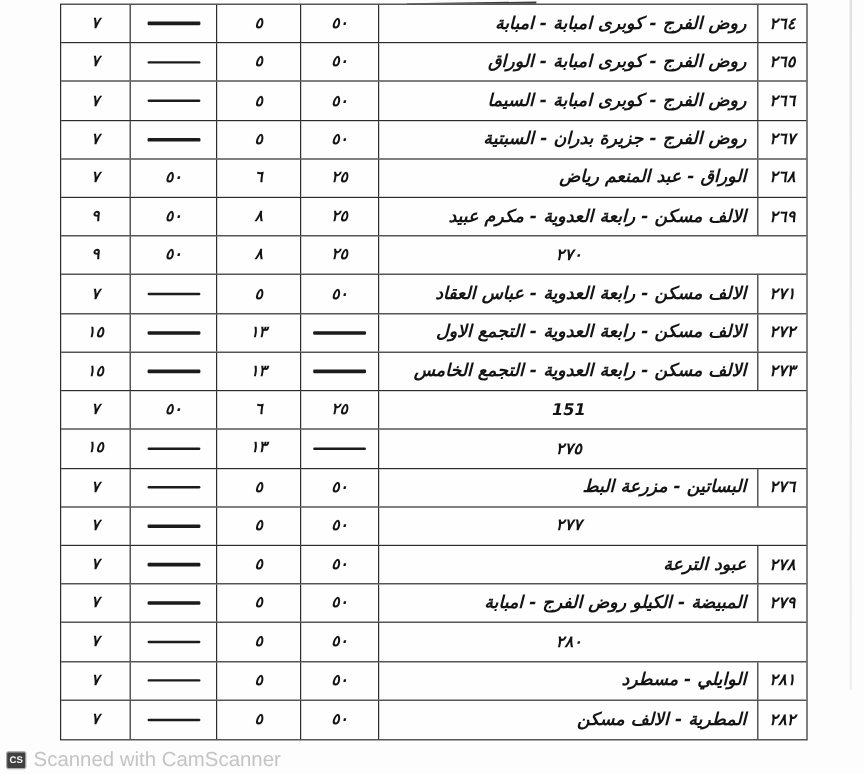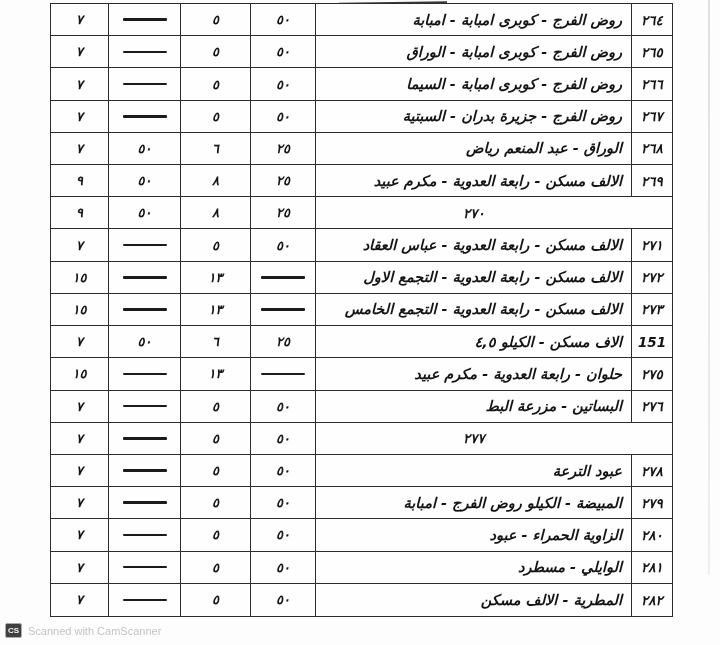--- a/index.html
+++ b/index.html
@@ -67,21 +67,21 @@
     width:15px;height:13px;
     background:#404040;border:1px solid #ababab;border-radius:2px;
     color:#f6f6f6;
     font-family:"Liberation Sans",sans-serif;
     font-weight:bold;font-size:8px;line-height:13px;text-align:center;
     display:inline-block;
   }
   .wm-text{
     color:#c4c4c4;
     font-family:"Liberation Sans",sans-serif;
-    font-size:11px;
+    font-size:17px;
   }
 </style>
 </head>
 <body>
 
 <div class="page">
   <div class="top-partial-line"></div>
   <div class="page-edge"></div>
 
   <div class="fare-table" id="fare-table">
@@ -190,34 +190,32 @@
         </div>
     <div class="cell c-name" dir="rtl">الالف مسكن - رابعة العدوية - التجمع الخامس</div>
     <div class="cell c-no">٢٧٣</div>
   </div>
 
   <div class="row">
     <div class="cell c-a">٧</div>
     <div class="cell c-b">٥٠</div>
     <div class="cell c-c">٦</div>
     <div class="cell c-d">٢٥</div>
-    <div class="cell c-name" dir="rtl">الاف مسكن - الكيلو ٤,٥</div>
     <div class="cell c-no">151</div>
   </div>
 
   <div class="row">
     <div class="cell c-a">١٥</div>
     <div class="cell c-b">
           <span class="dash"></span>
         </div>
     <div class="cell c-c">١٣</div>
     <div class="cell c-d">
           <span class="dash"></span>
         </div>
-    <div class="cell c-name" dir="rtl">حلوان - رابعة العدوية - مكرم عبيد</div>
     <div class="cell c-no">٢٧٥</div>
   </div>
 
   <div class="row">
     <div class="cell c-a">٧</div>
     <div class="cell c-b">
           <span class="dash"></span>
         </div>
     <div class="cell c-c">٥</div>
     <div class="cell c-d">٥٠</div>
@@ -257,21 +255,20 @@
     <div class="cell c-no">٢٧٩</div>
   </div>
 
   <div class="row">
     <div class="cell c-a">٧</div>
     <div class="cell c-b">
           <span class="dash"></span>
         </div>
     <div class="cell c-c">٥</div>
     <div class="cell c-d">٥٠</div>
-    <div class="cell c-name" dir="rtl">الزاوية الحمراء - عبود</div>
     <div class="cell c-no">٢٨٠</div>
   </div>
 
   <div class="row">
     <div class="cell c-a">٧</div>
     <div class="cell c-b">
           <span class="dash"></span>
         </div>
     <div class="cell c-c">٥</div>
     <div class="cell c-d">٥٠</div>

